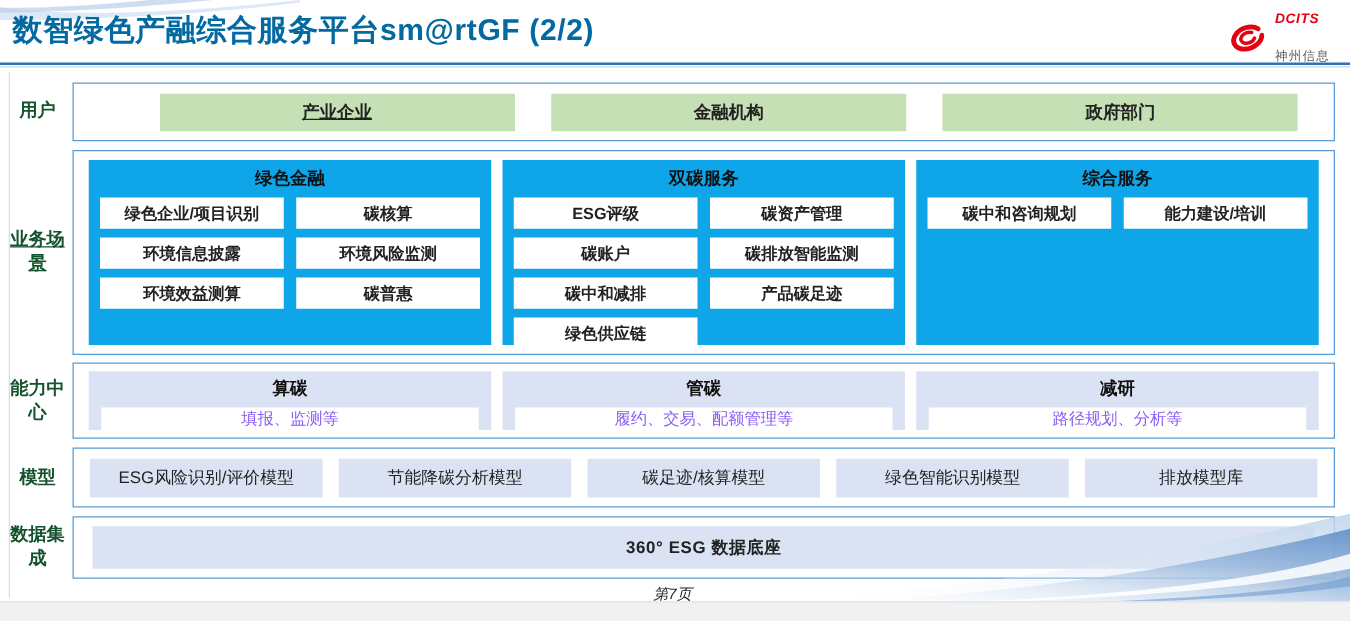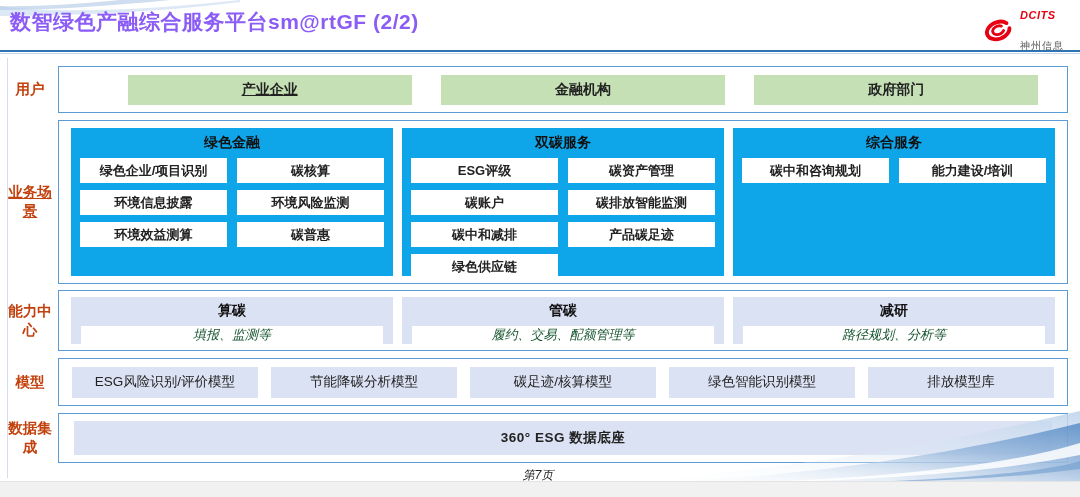--- a/index.html
+++ b/index.html
@@ -1,58 +1,58 @@
 <!DOCTYPE html>
 <html><head>
 <meta charset="utf-8">
 <style>
   html,body{margin:0;padding:0;background:#fff;}
   .slide{position:relative;width:1080px;height:497px;background:#ffffff;overflow:hidden;
          font-family:"Liberation Sans","DejaVu Sans",sans-serif;color:#1a1a1a;}
 
   
-  .title{position:absolute;left:10px;top:8px;font-size:21px;font-weight:bold;letter-spacing:.5px;color:#8b5cf6;}
+  .title{position:absolute;left:10px;top:8px;font-size:24px;font-weight:bold;letter-spacing:.5px;color:#0369a1;}
   .title-rule{position:absolute;left:0;top:50px;width:1080px;height:2px;background:#2e74b5;}
   .title-rule-soft{position:absolute;left:0;top:53px;width:1080px;height:1px;background:#c7d7ea;}
   .logo{position:absolute;right:16px;top:10px;display:flex;align-items:center;gap:5px;}
   .logo-swirl{width:34px;height:30px;}
   .logo-texts{display:flex;flex-direction:column;line-height:1;}
   .logo-name{color:#e60012;font-weight:bold;font-style:italic;font-size:11px;letter-spacing:.5px;}
   .logo-sub{color:#595757;font-size:10px;margin-top:20px;letter-spacing:1px;}
 
   
   .swoosh-tl{position:absolute;left:0;top:0;width:240px;height:16px;}
   .swoosh-br{position:absolute;right:0;bottom:14px;width:500px;height:80px;}
   .left-hairline{position:absolute;left:7px;top:58px;width:1px;height:420px;background:#c3d2e8;opacity:.75;}
   .bottom-strip{position:absolute;left:0;bottom:0;width:1080px;height:15px;background:#f1f1f1;border-top:1px solid #e3e3e3;}
 
   
   .row{position:absolute;left:58px;width:1010px;background:#fff;border:1.6px solid #5b9bd5;box-sizing:border-box;}
   .row-label{position:absolute;left:5px;width:50px;display:flex;align-items:center;justify-content:center;
-             text-align:center;font-weight:bold;font-size:14.5px;line-height:1.3;color:#c2410c;}
+             text-align:center;font-weight:bold;font-size:14.5px;line-height:1.3;color:#14532d;}
 
   
   .users-row{top:66px;height:47px;display:flex;align-items:center;justify-content:space-around;padding:0 14px;}
   .user-box{width:29%;height:30px;background:#c5e0b4;display:flex;align-items:center;justify-content:center;
             font-size:14px;font-weight:600;color:#222;}
   .user-box.underlined{text-decoration:underline;margin-left:40px;}
 
   
   .scen-row{top:120px;height:164px;display:flex;gap:9px;padding:7px 12px;}
   .scen-col{flex:1;background:#0ea5e9;display:flex;flex-direction:column;padding:4px 9px 8px;box-sizing:border-box;}
   .col-header{text-align:center;font-weight:bold;font-size:14px;color:#111;padding:2px 0 6px;}
   .scen-grid{display:grid;grid-template-columns:1fr 1fr;gap:7px 10px;align-content:start;font-weight:bold;}
   .scen-item{background:#fff;height:25px;display:flex;align-items:center;justify-content:center;
              font-size:13px;color:#222;white-space:nowrap;}
 
   
   .cap-row{top:290px;height:61px;display:flex;gap:9px;padding:6px 12px;}
   .cap-col{flex:1;background:#dbe2f3;display:flex;flex-direction:column;padding:3px 10px 7px;box-sizing:border-box;}
   .cap-desc{background:#fff;flex:1;display:flex;align-items:center;justify-content:center;
-            font-size:13px;font-style:italic;color:#14532d;}
+            font-size:13px;color:#8b5cf6;}
 
   
   .model-row{top:358px;height:48px;display:flex;gap:13px;padding:8px 13px;align-items:center;}
   .model-box{flex:1;background:#dbe2f3;height:31px;display:flex;align-items:center;justify-content:center;
              font-size:13.5px;color:#222;white-space:nowrap;}
 
   
   .data-row{top:413px;height:50px;display:flex;padding:7px 15px;align-items:center;font-weight:bold;}
   .data-box{flex:1;background:#dbe2f3;height:34px;display:flex;align-items:center;justify-content:center;
             font-size:13.5px;color:#222;letter-spacing:.5px;}

